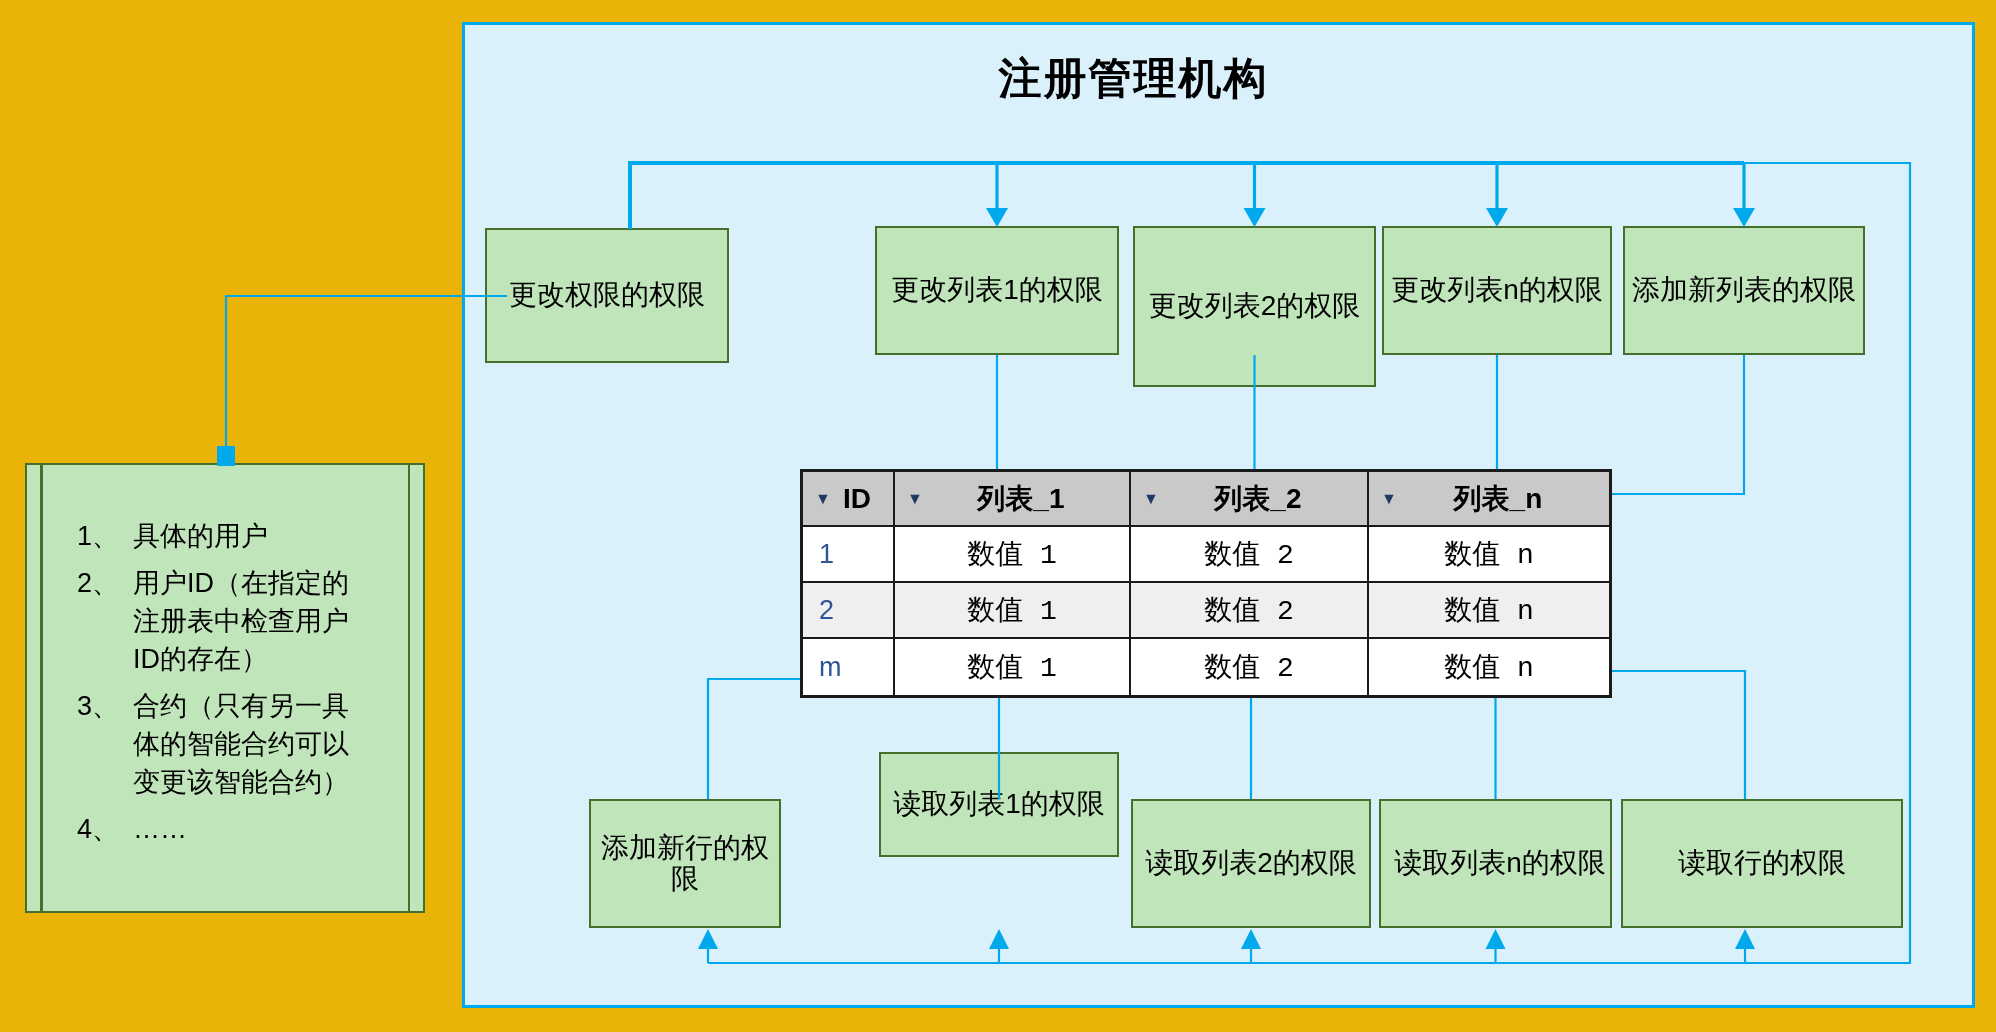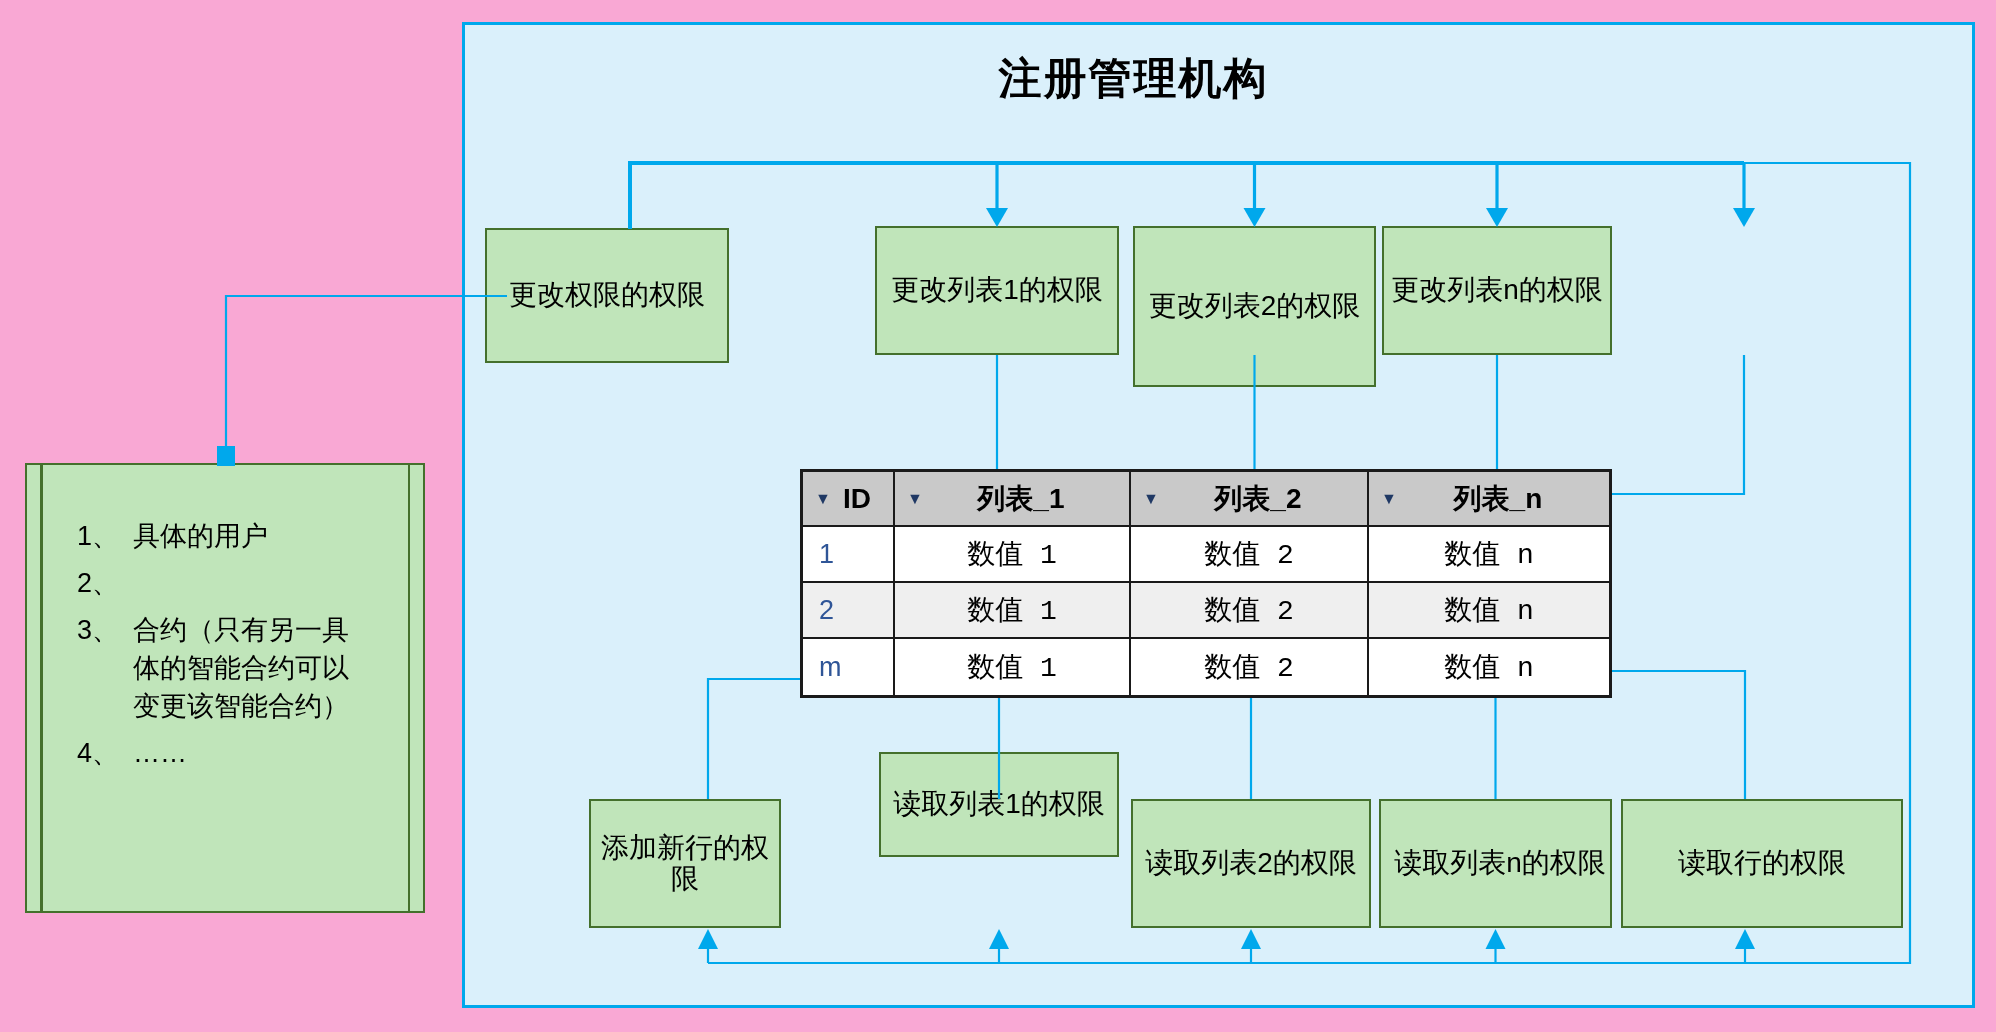--- a/index.html
+++ b/index.html
@@ -10,21 +10,21 @@
     --box-border:#44702C;
     --table-header-bg:#C9C9C9;
     --table-alt-row-bg:#EFEFEF;
     --table-border:#1A1A1A;
     --sort-icon-color:#1F3864;
     --row-id-color:#2F5597;
     --text-color:#000000;
   }
   *{box-sizing:border-box;margin:0;padding:0;}
   body{background:#ffffff;font-family:"Liberation Sans","DejaVu Sans",sans-serif;color:var(--text-color);}
-  .stage{position:relative;width:1996px;height:1032px;background:#f9a8d4;overflow:hidden;}
+  .stage{position:relative;width:1996px;height:1032px;background:#eab308;overflow:hidden;}
 
   
   .container-frame{
     position:absolute;left:462px;top:22px;width:1513px;height:986px;
     background:var(--container-fill);
     border:3px solid var(--container-border);
     z-index:1;
   }
   .diagram-title{
     position:absolute;left:462px;top:50px;width:1513px;padding-right:170px;
@@ -111,20 +111,23 @@
     </div>
   <div class="gbox" id="b2">
       <span>更改列表1的权限</span>
     </div>
   <div class="gbox" id="b3">
       <span>更改列表2的权限</span>
     </div>
   <div class="gbox" id="b4">
       <span>更改列表n的权限</span>
     </div>
+  <div class="gbox" id="b5">
+      <span>添加新列表的权限</span>
+    </div>
 
   <div class="reg-table">
     <div class="cell head">
         <span class="sort">▼</span>
         <span class="hlbl">ID</span>
       </div>
     <div class="cell head">
         <span class="sort">▼</span>
         <span class="hlbl">列表_1</span>
       </div>
@@ -174,20 +177,25 @@
     <div class="note-inner-line r"></div>
     <div class="note-list">
       <div class="note-item">
         <span class="num">1、</span>
         <div class="lines">
             <div>具体的用户</div>
           </div>
       </div>
       <div class="note-item">
         <span class="num">2、</span>
+        <div class="lines">
+          <div>用户ID（在指定的</div>
+          <div>注册表中检查用户</div>
+          <div>ID的存在）</div>
+        </div>
       </div>
       <div class="note-item">
         <span class="num">3、</span>
         <div class="lines">
           <div>合约（只有另一具</div>
           <div>体的智能合约可以</div>
           <div>变更该智能合约）</div>
         </div>
       </div>
       <div class="note-item">

